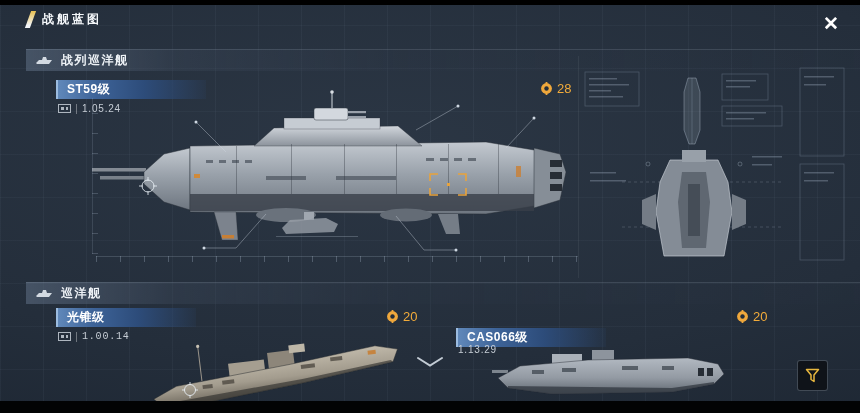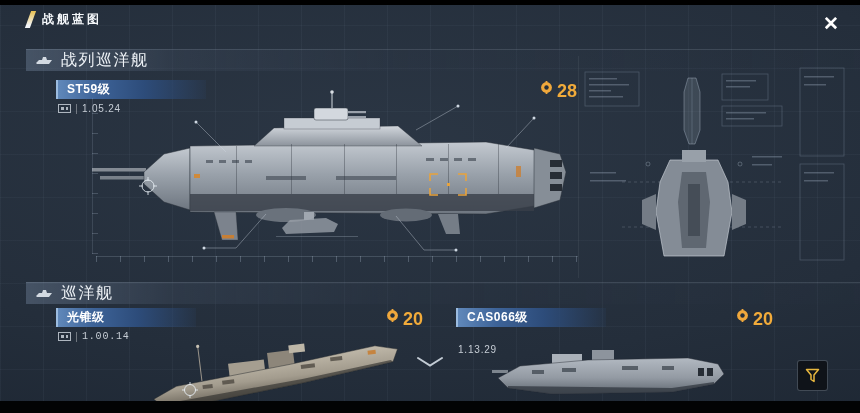--- a/index.html
+++ b/index.html
@@ -21,31 +21,31 @@
   .title-row { position:absolute; top:11px; left:28px; display:flex; align-items:center; gap:9px; z-index:10; }
   .title-mark { width:5px; height:17px; background:linear-gradient(180deg,#e9c050 0%, #f2f5f8 85%); transform:skewX(-20deg); }
   .page-title { font-size:12px; font-weight:bold; letter-spacing:3px; color:#f4f7fa; }
 
   .close-btn { position:absolute; top:10px; right:14px; width:30px; height:26px; display:flex; align-items:center; justify-content:center;
     color:#fff; font-size:19px; font-weight:bold; cursor:pointer; z-index:10; }
 
   .section-bar { position:absolute; left:26px; right:0; height:22px; display:flex; align-items:center; gap:9px; padding-left:10px;
     background:linear-gradient(90deg, rgba(96,112,134,0.55) 0%, rgba(62,74,92,0.35) 18%, rgba(46,56,72,0.18) 45%, rgba(46,56,72,0.04) 100%);
     border-top:1px solid rgba(205,218,236,0.14); }
-  .section-label { font-size:16px; font-weight:normal; letter-spacing:1.5px; color:#eef2f6; }
+  .section-label { font-size:12px; font-weight:bold; letter-spacing:1.5px; color:#eef2f6; }
 
   .card-name { position:absolute; height:19px; display:flex; align-items:center; padding:0 10px 0 9px;
     background:linear-gradient(90deg, #6088ba 0%, #3d6398 26%, #2d4c7a 58%, rgba(45,76,122,0.12) 100%);
     border-left:2px solid #9cbce0;
     font-size:12px; font-weight:bold; color:#fff; letter-spacing:0.5px; cursor:pointer; }
   .version-row { position:absolute; height:13px; display:flex; align-items:center; gap:5px; }
   .version-row .vdiv { width:1px; height:10px; background:rgba(255,255,255,0.35); }
   .version-text { font-size:10px; color:#c6cdd5; letter-spacing:0.8px; }
 
-  .price { position:absolute; display:flex; align-items:flex-start; gap:4px; font-size:18px; font-weight:bold; color:#f2ab3a; }
+  .price { position:absolute; display:flex; align-items:center; gap:4px; font-size:13px; font-weight:normal; color:#f2ab3a; }
 
   .ruler-h { position:absolute; left:96px; top:256px; width:482px; height:6px;
     border-top:1px solid rgba(200,215,235,0.18);
     background:repeating-linear-gradient(90deg, rgba(190,205,225,0.28) 0 1px, transparent 1px 24px); }
   .ruler-v { position:absolute; left:92px; top:98px; width:6px; height:156px;
     border-left:1px solid rgba(200,215,235,0.14);
     background:repeating-linear-gradient(0deg, rgba(190,205,225,0.22) 0 1px, transparent 1px 20px); }
   .panel-divider { position:absolute; left:578px; top:56px; width:1px; height:222px; background:rgba(255,255,255,0.06); }
 
   .chevron-wrap { position:absolute; left:415px; top:356px; z-index:45; cursor:pointer; }
@@ -261,21 +261,21 @@
   <div class="price" style="left:386px; top:309px;">
     <svg width="13" height="13" viewBox="0 0 13 13">
       <circle cx="6.5" cy="6.5" r="5.4" fill="#f0a83c"></circle>
       <circle cx="6.5" cy="6.5" r="2.2" fill="#242e3a"></circle>
       <rect x="5.6" y="0" width="1.8" height="2" fill="#f0a83c"></rect>
       <rect x="5.6" y="11" width="1.8" height="2" fill="#f0a83c"></rect>
     </svg>
     <span>20</span>
   </div>
 
-  <div class="card-name" style="left:456px; top:308px; width:150px;">
+  <div class="card-name" style="left:456px; top:328px; width:150px;">
     <span>CAS066级</span>
   </div>
   <div class="version-row" style="left:458px; top:334px;flex-direction:column;">
     <svg width="13" height="11" viewBox="0 0 13 11">
       <rect x="0.5" y="1.5" width="12" height="8" fill="none" stroke="#aeb6bf" stroke-width="1"></rect>
       <rect x="3" y="4" width="3" height="3" fill="#aeb6bf"></rect>
       <rect x="8" y="4" width="2" height="3" fill="#aeb6bf"></rect>
     </svg>
     <span class="vdiv"></span>
     <span class="version-text">1.13.29</span>

